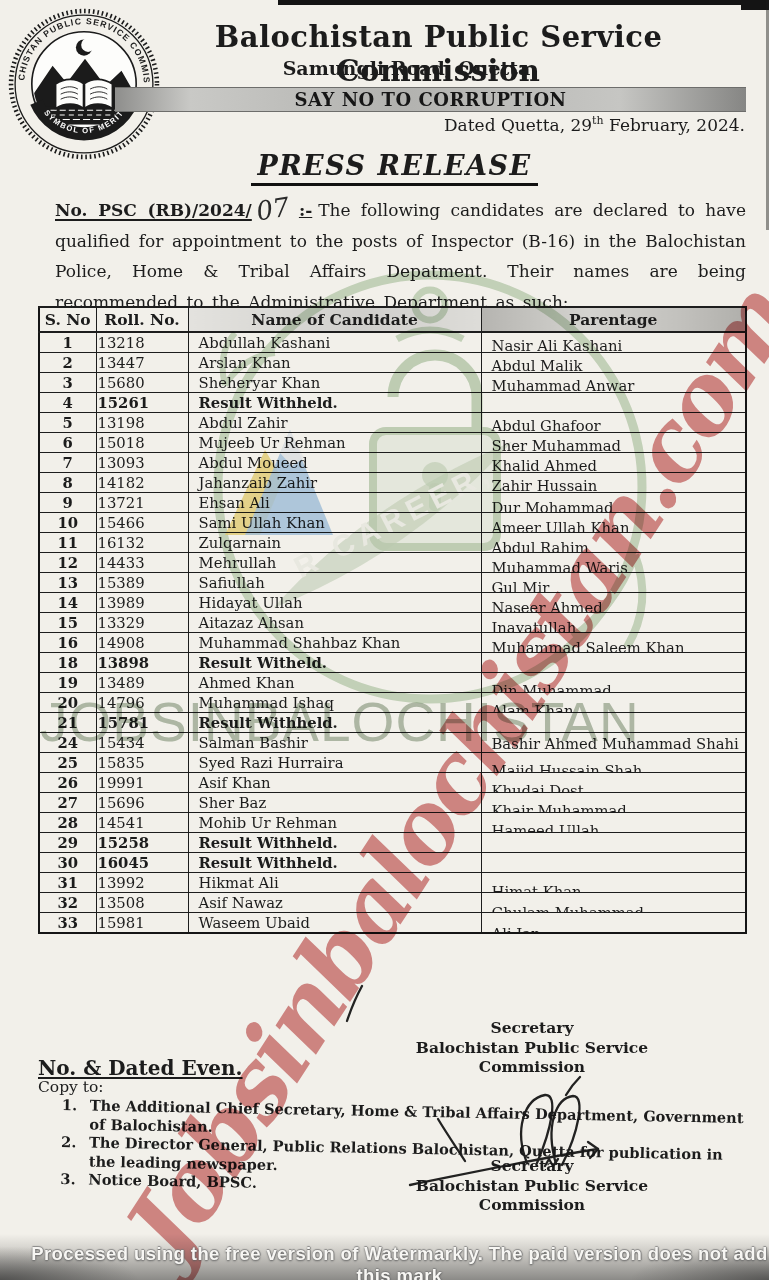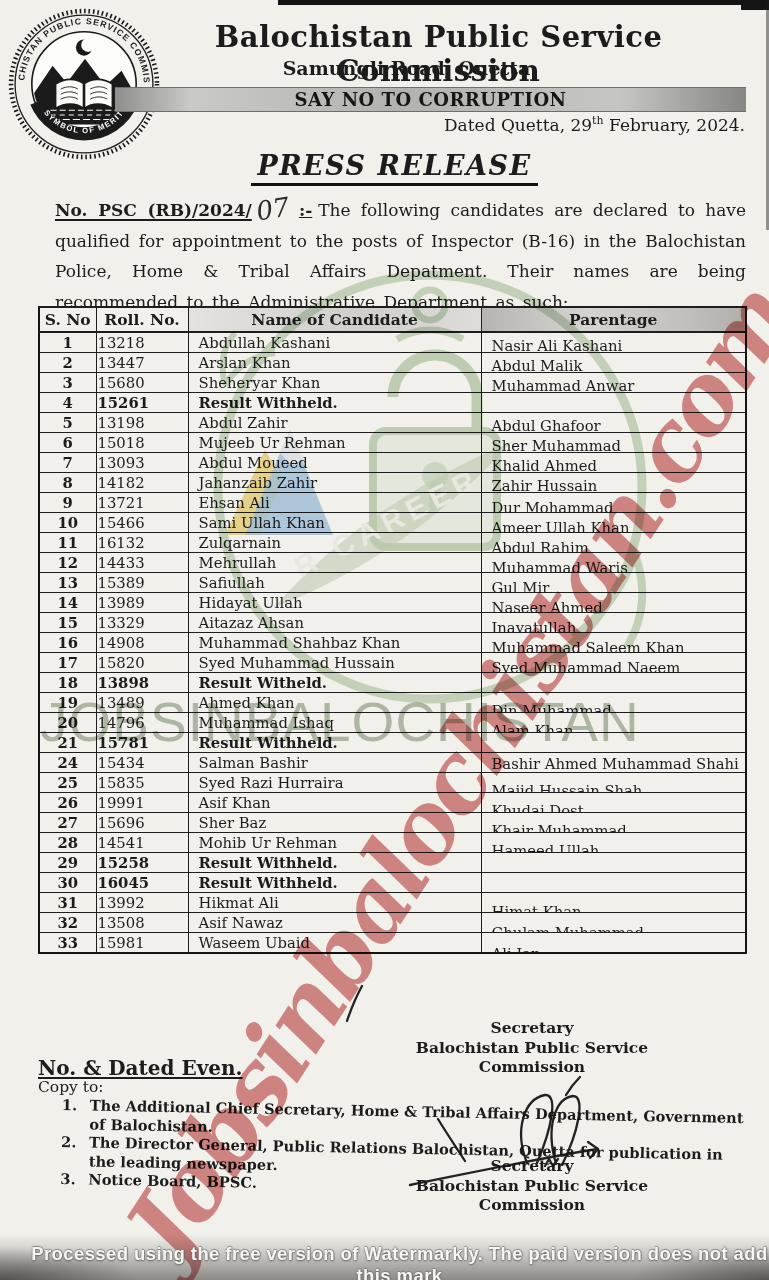--- a/index.html
+++ b/index.html
@@ -253,26 +253,20 @@
           <td class="roll">13329</td>
           <td class="name">Aitazaz Ahsan</td>
           <td class="par"><span class="pshift" style="--ps: 5px;">Inayatullah</span></td>
         </tr>
         <tr>
           <td class="sno">16</td>
           <td class="roll">14908</td>
           <td class="name">Muhammad Shahbaz Khan</td>
           <td class="par"><span class="pshift" style="--ps: 5px;">Muhammad Saleem Khan</span></td>
         </tr>
-        <tr>
-          <td class="sno">17</td>
-          <td class="roll">15820</td>
-          <td class="name">Syed Muhammad Hussain</td>
-          <td class="par"><span class="pshift" style="--ps: 5px;">Syed Muhammad Naeem</span></td>
-        </tr>
         <tr class="withheld">
           <td class="sno">18</td>
           <td class="roll">13898</td>
           <td class="name">Result Witheld.</td>
           <td class="par"></td>
         </tr>
         <tr>
           <td class="sno">19</td>
           <td class="roll">13489</td>
           <td class="name">Ahmed Khan</td>

